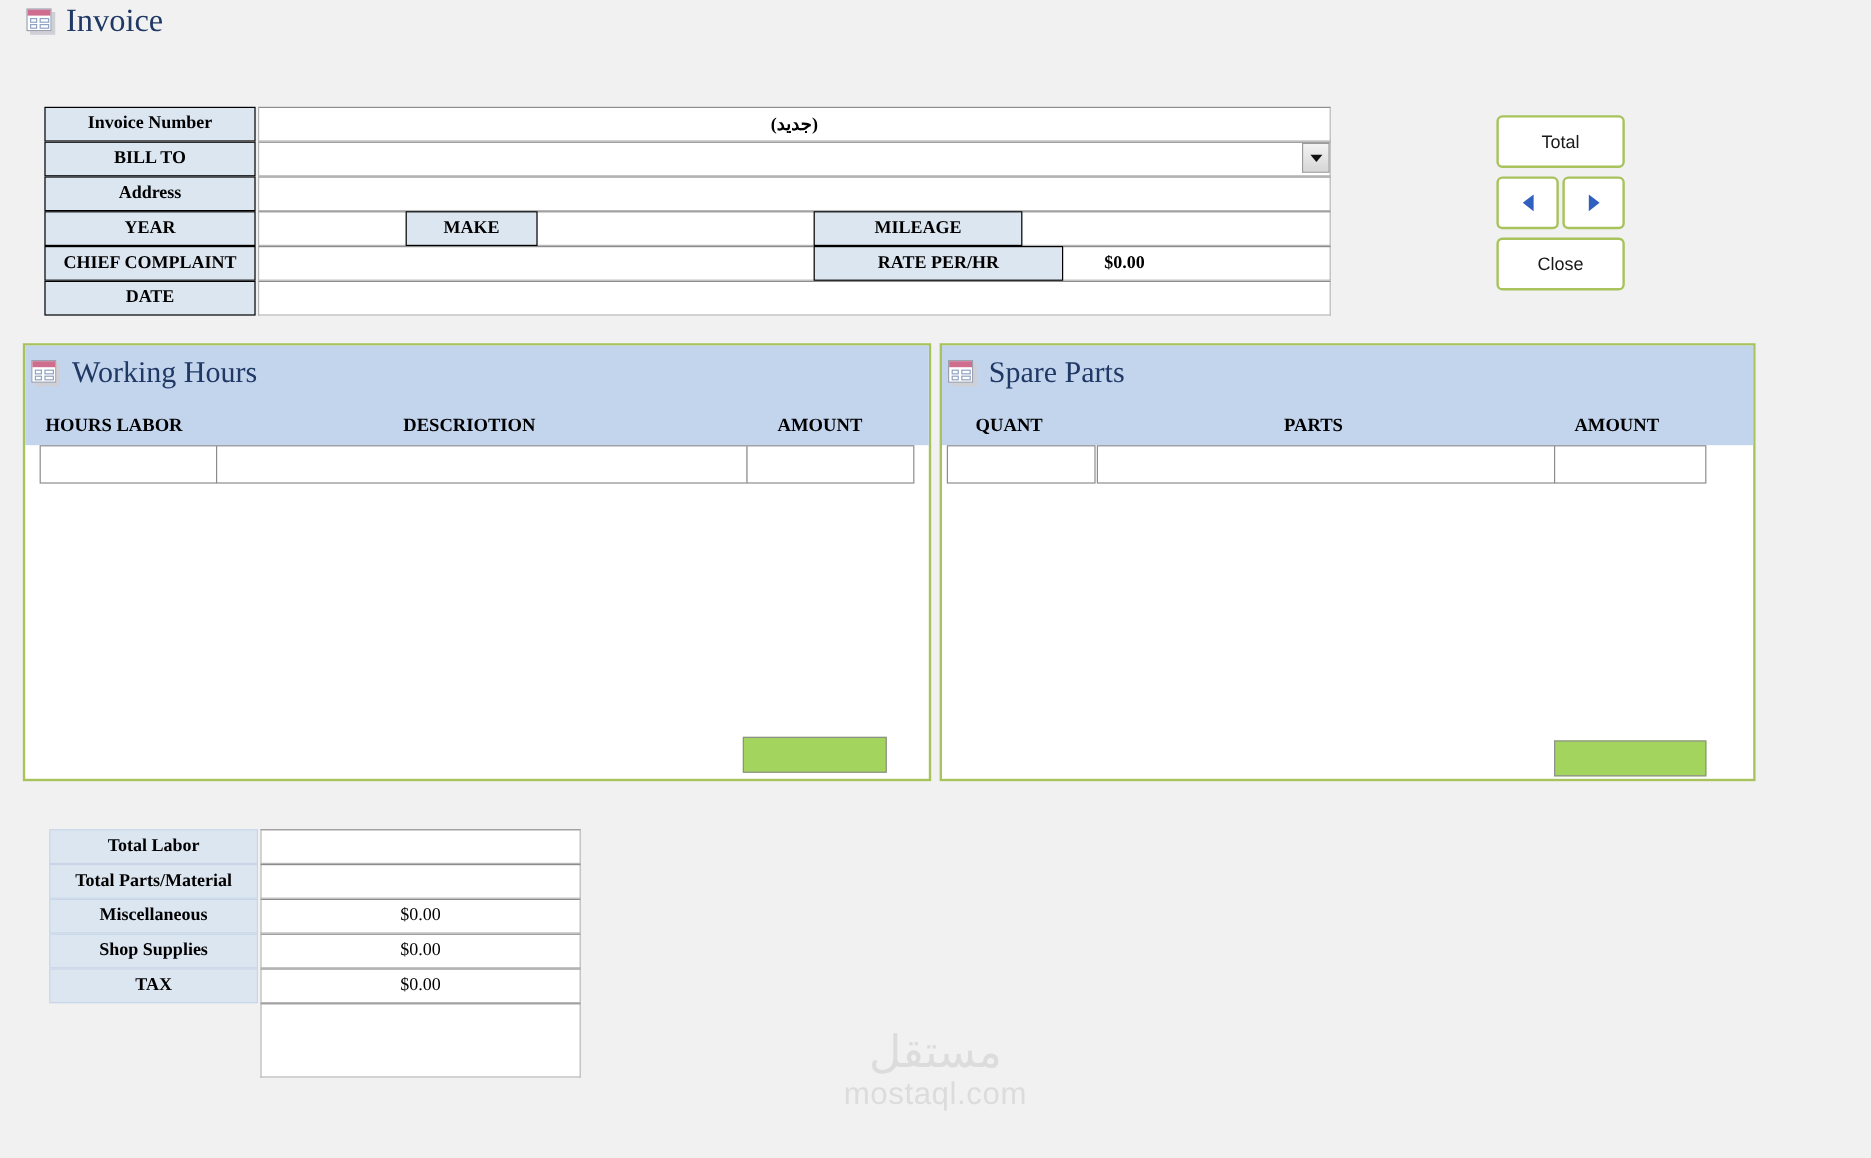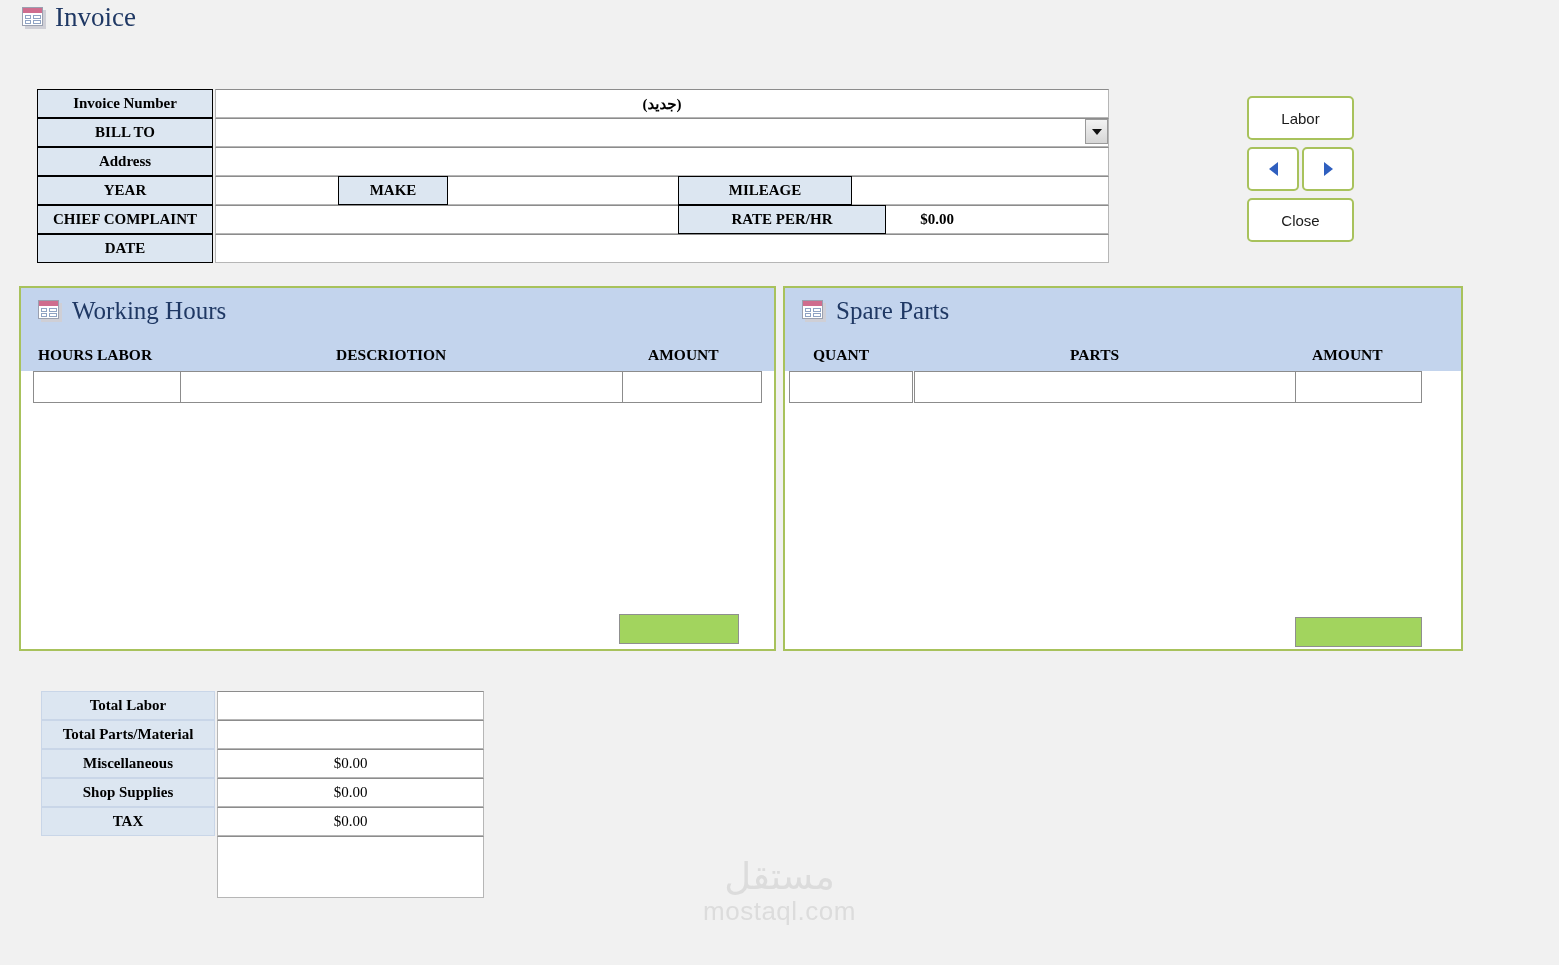--- a/index.html
+++ b/index.html
@@ -239,21 +239,21 @@
   #subform-parts   { left: 783px; top: 286px; width: 680px; height: 365px; }
 
   .sf-head {
     background: #c3d4ed;
     height: 83px;
     position: relative;
     box-sizing: border-box;
   }
   .sf-title {
     position: absolute;
-    left: 17px;
+    left: 5px;
     top: 10px;
     display: flex;
     align-items: center;
     gap: 10px;
   }
   .sf-title .sf-title-text {
     font-family: "Liberation Serif", serif;
     font-size: 25px;
     color: #1f3864;
     line-height: 1;
@@ -411,21 +411,21 @@
   </div>
 
   <div class="hrow">
     <div class="hlabel">DATE</div>
     <div class="hfield"></div>
   </div>
 
 </div>
 
 <div id="side-buttons">
-  <div class="btn" id="btn-print">Labor</div>
+  <div class="btn" id="btn-print">Total</div>
   <div id="nav-row">
     <div class="btn btn-nav">
       <span class="tri-left"></span>
     </div>
     <div class="btn btn-nav">
       <span class="tri-right"></span>
     </div>
   </div>
   <div class="btn" id="btn-close">Close</div>
 </div>

